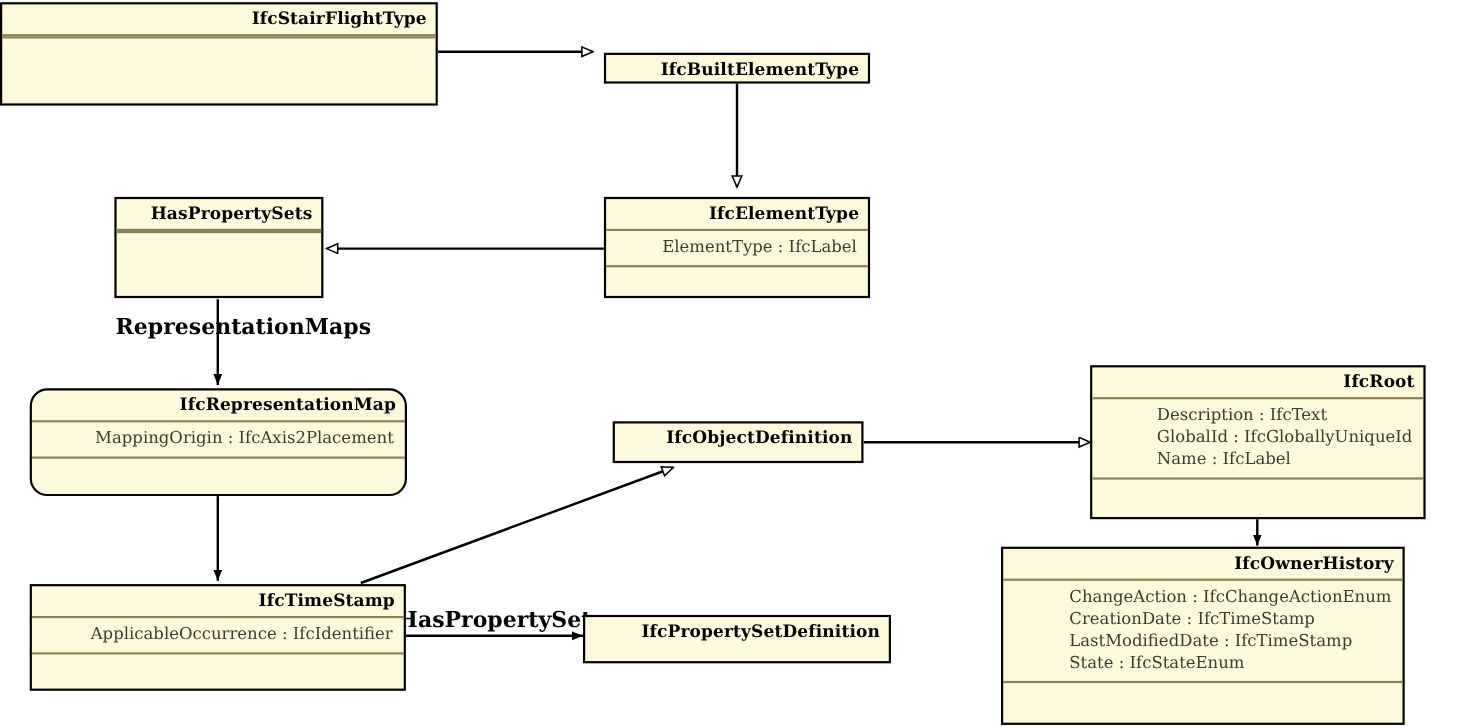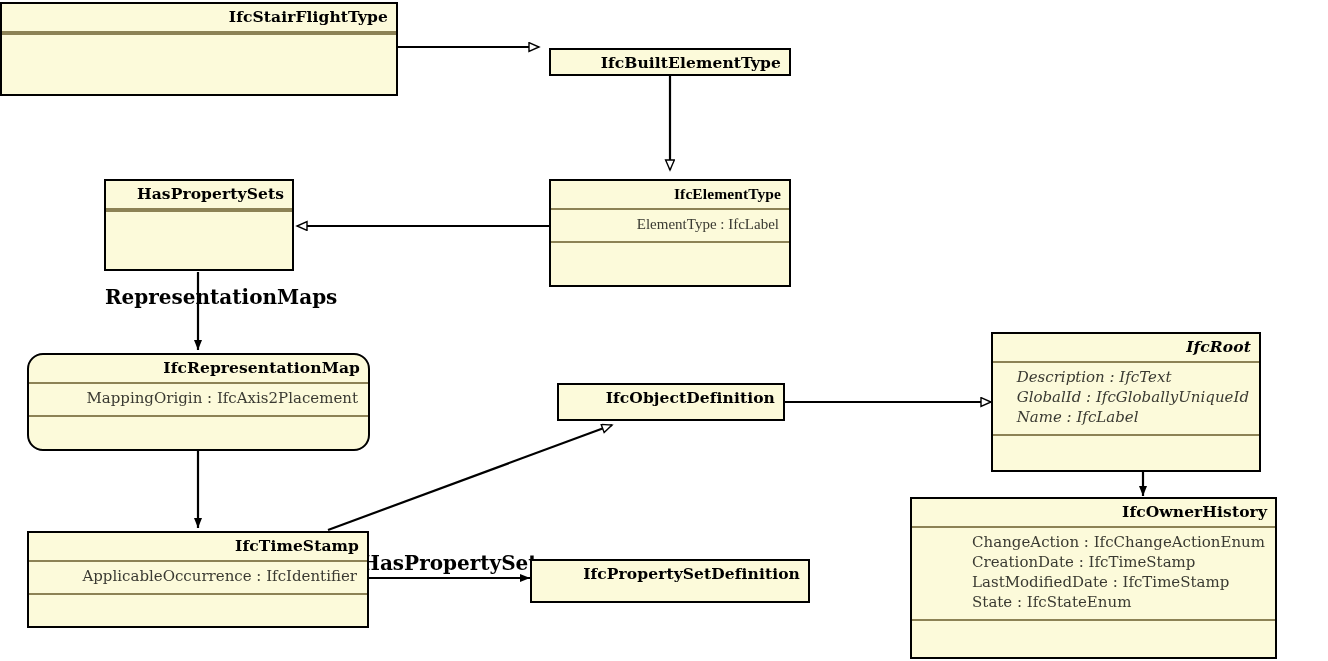--- a/index.html
+++ b/index.html
@@ -144,21 +144,21 @@
     <div class="uml-title">IfcBuiltElementType</div>
   </div>
 
   <div class="uml-class" style="left:104px; top:179px; width:190px; height:92px;">
     <div class="uml-title">HasPropertySets</div>
     <div class="uml-sep"></div>
     <div class="uml-sep"></div>
     <div class="uml-ops"></div>
   </div>
 
-  <div class="uml-class" style="left:549px; top:179px; width:242px; height:108px;font-family:Liberation Serif, serif;">
+  <div class="uml-class" style="left:549px; top:179px; width:242px; height:92px;">
     <div class="uml-title">IfcElementType</div>
     <div class="uml-sep"></div>
     <div class="uml-attrs">
       <div class="uml-attr">ElementType : IfcLabel</div>
     </div>
     <div class="uml-sep"></div>
     <div class="uml-ops"></div>
   </div>
 
   <div class="uml-class" style="left:27px; top:353px; width:343px; height:98px;border-radius:16px;">
@@ -168,21 +168,21 @@
       <div class="uml-attr">MappingOrigin : IfcAxis2Placement</div>
     </div>
     <div class="uml-sep"></div>
     <div class="uml-ops"></div>
   </div>
 
   <div class="uml-class" style="left:557px; top:383px; width:228px; height:38px;">
     <div class="uml-title">IfcObjectDefinition</div>
   </div>
 
-  <div class="uml-class" style="left:991px; top:332px; width:270px; height:140px;font-style:italic;">
+  <div class="uml-class" style="left:991px; top:332px; width:305px; height:140px;">
     <div class="uml-title">IfcRoot</div>
     <div class="uml-sep"></div>
     <div class="uml-attrs">
       <div class="uml-attr">Description : IfcText</div>
       <div class="uml-attr">GlobalId : IfcGloballyUniqueId</div>
       <div class="uml-attr">Name : IfcLabel</div>
     </div>
     <div class="uml-sep"></div>
     <div class="uml-ops"></div>
   </div>

